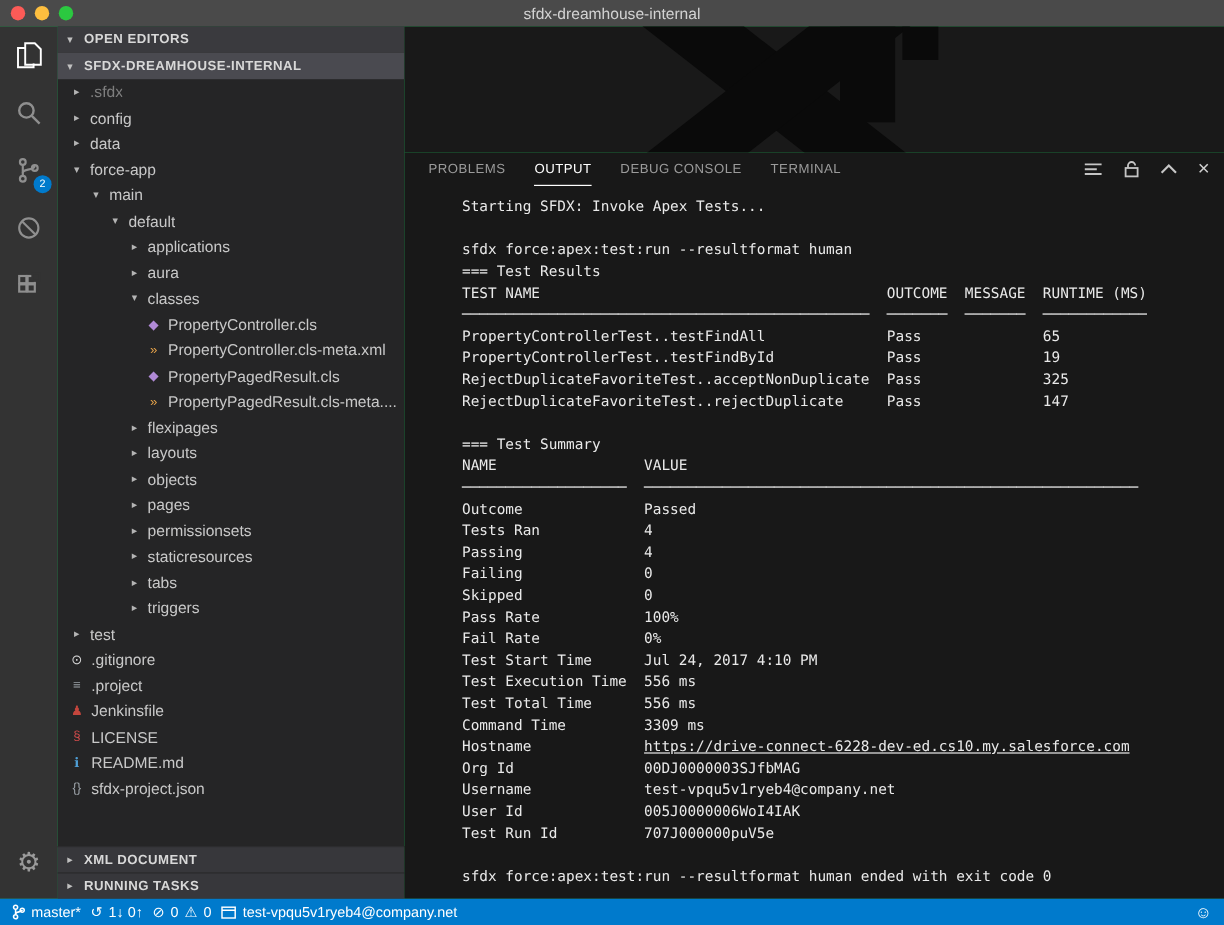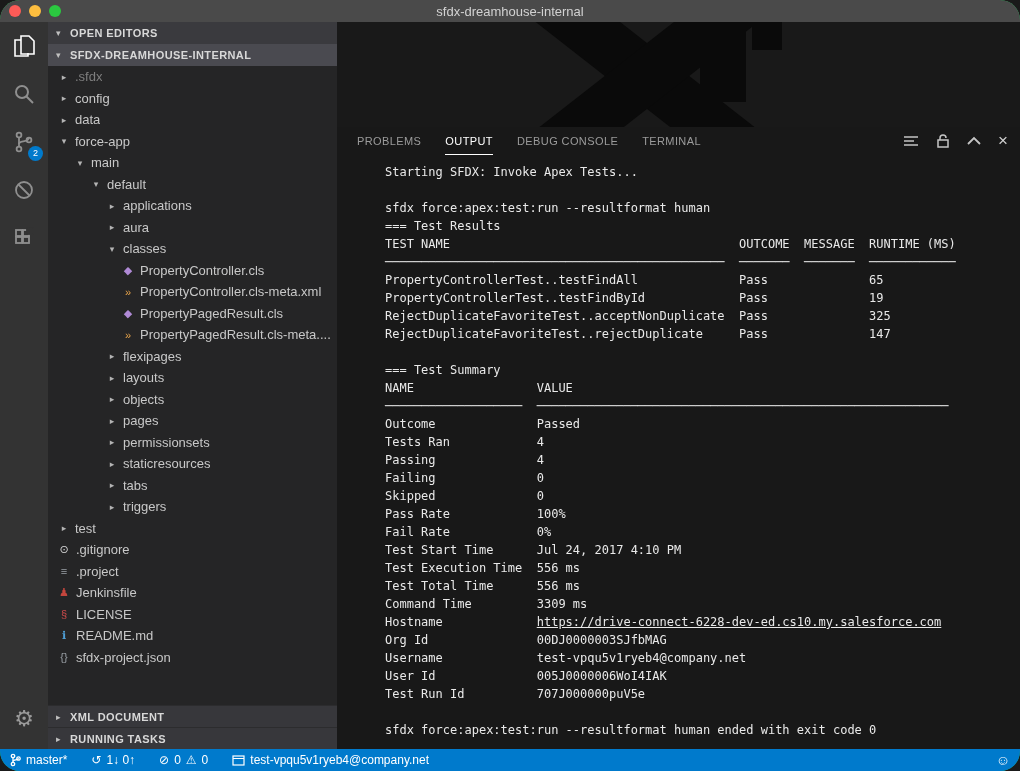--- a/index.html
+++ b/index.html
@@ -1,18 +1,18 @@
 <!DOCTYPE html>
 <html><head>
 <meta charset="utf-8">
 <style>
   * { margin:0; padding:0; box-sizing:border-box; }
   html,body { background:#1a1a1a; }
   body { font-family:"Liberation Sans","DejaVu Sans",sans-serif; }
-  .window { position:relative; width:1020px; height:771px; overflow:hidden; background:#22c55e;border-radius:20px; }
+  .window { position:relative; width:1020px; height:771px; overflow:hidden; background:#22c55e; }
 
   
   .titlebar { height:22px; background:#4a4a4a; display:flex; align-items:center; justify-content:center;
               color:#d2d2d2; font-size:13px; position:relative; }
   .traffic { position:absolute; left:9px; top:5px; display:flex; gap:8px; }
   .dot { width:12px; height:12px; border-radius:50%; }
   .dot.red{ background:#fc5b57; } .dot.yellow{ background:#fdbe3f; } .dot.green{ background:#2bc840; }
 
   
   .main { position:absolute; top:22px; left:0; right:0; bottom:22px; display:flex; }
@@ -70,21 +70,21 @@
   .panel-action { display:flex; align-items:center; justify-content:center; cursor:pointer; }
   .close-glyph { color:#d0d0d0; font-size:17px; line-height:16px; }
 
   .output { flex:1; padding:8px 0 0 8px; font-family:"DejaVu Sans Mono","Liberation Mono",monospace;
             font-size:12px; line-height:18px; color:#e9e9e9; white-space:pre; overflow:hidden;margin-left:40px; }
   .out-line span { white-space:pre; }
   .out-link { color:#e9e9e9; text-decoration:underline; cursor:pointer; }
 
   
   .statusbar { position:absolute; left:0; right:0; bottom:0; height:22px; background:#007acc; color:#ffffff;
-               display:flex; align-items:center; font-size:12px; padding:0 10px; gap:24px; }
+               display:flex; align-items:center; font-size:12px; padding:0 10px; gap:8px; }
   .sb-item { display:flex; align-items:center; gap:5px; cursor:pointer; white-space:nowrap; }
   .sb-glyph { font-size:12px; }
   .sb-right { margin-left:auto; font-size:14px; }
 </style>
 </head>
 <body>
 
 <div class="window">
 
   <div class="titlebar">

